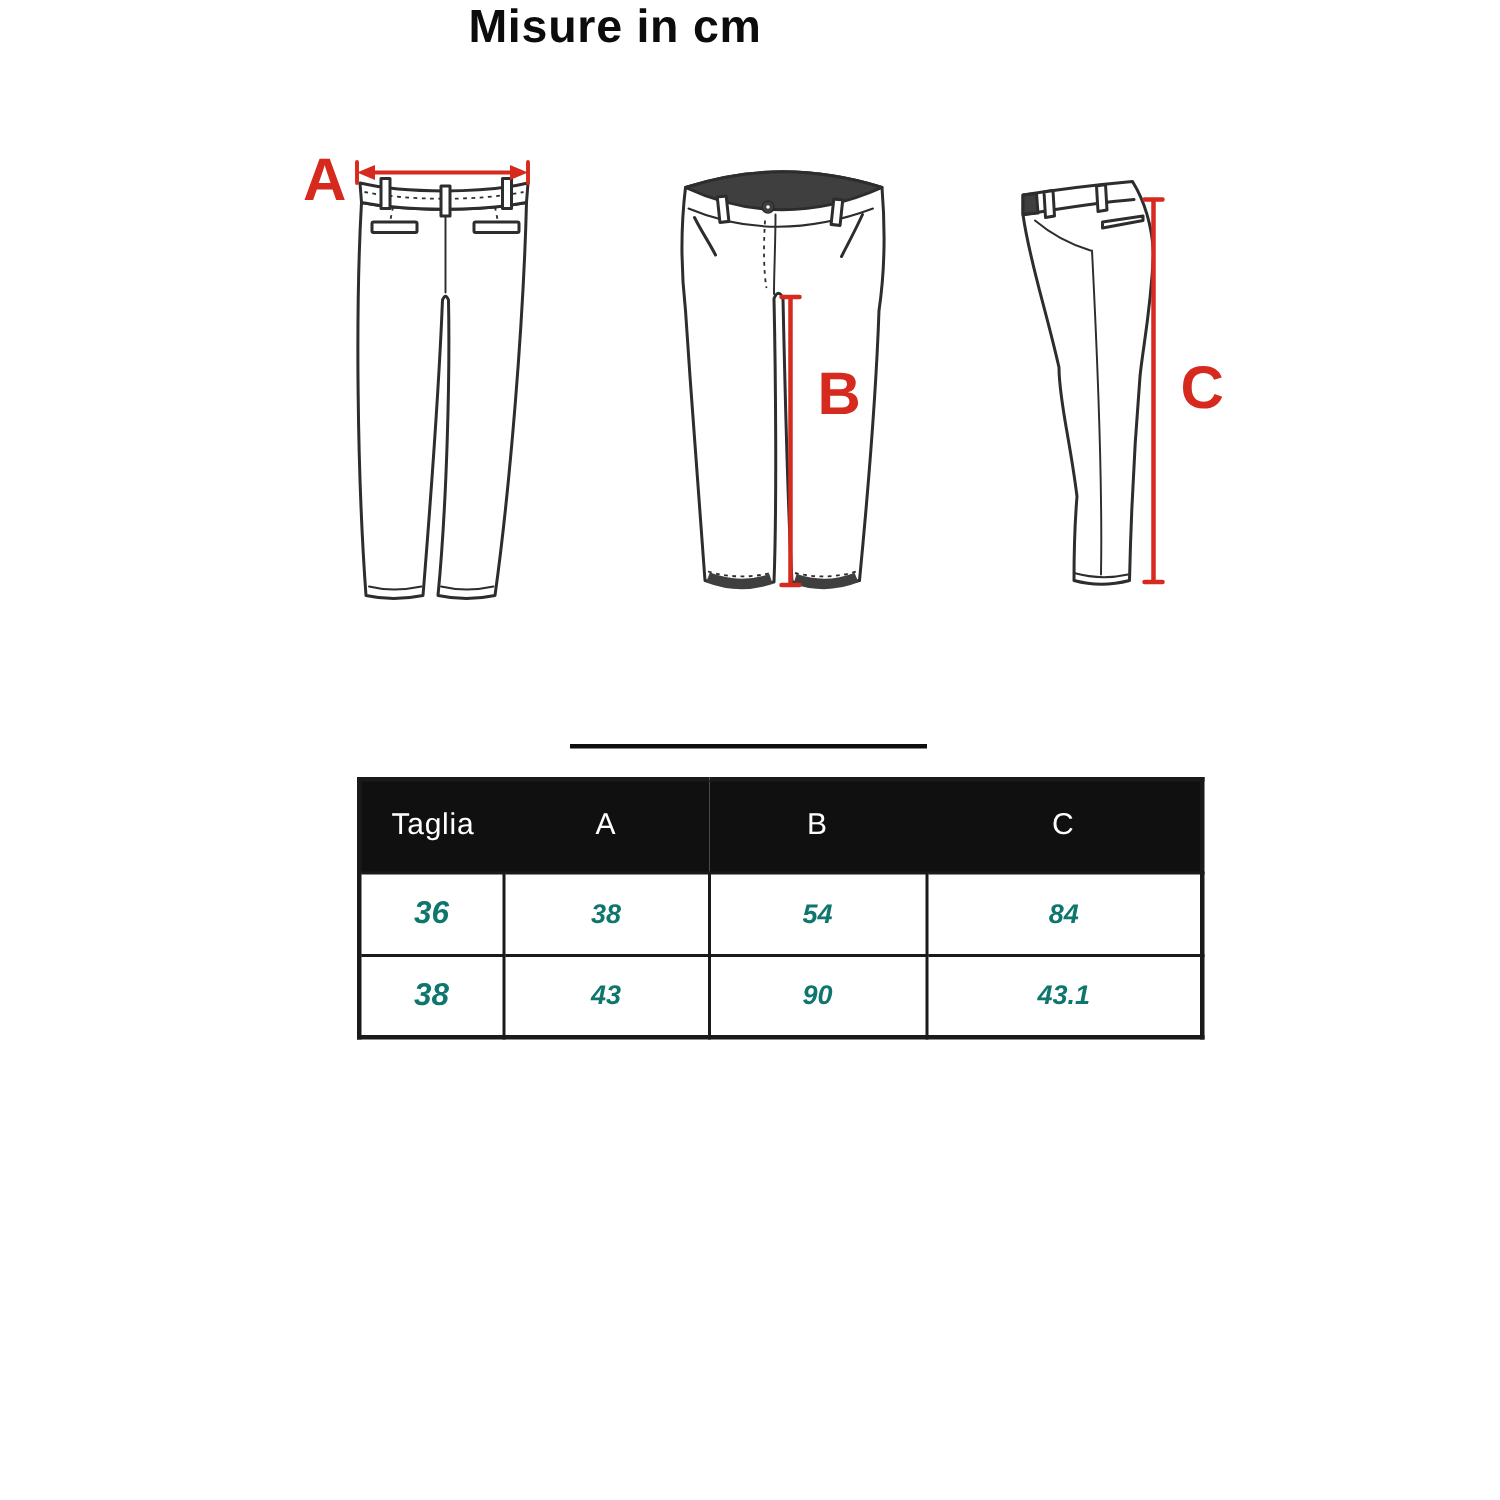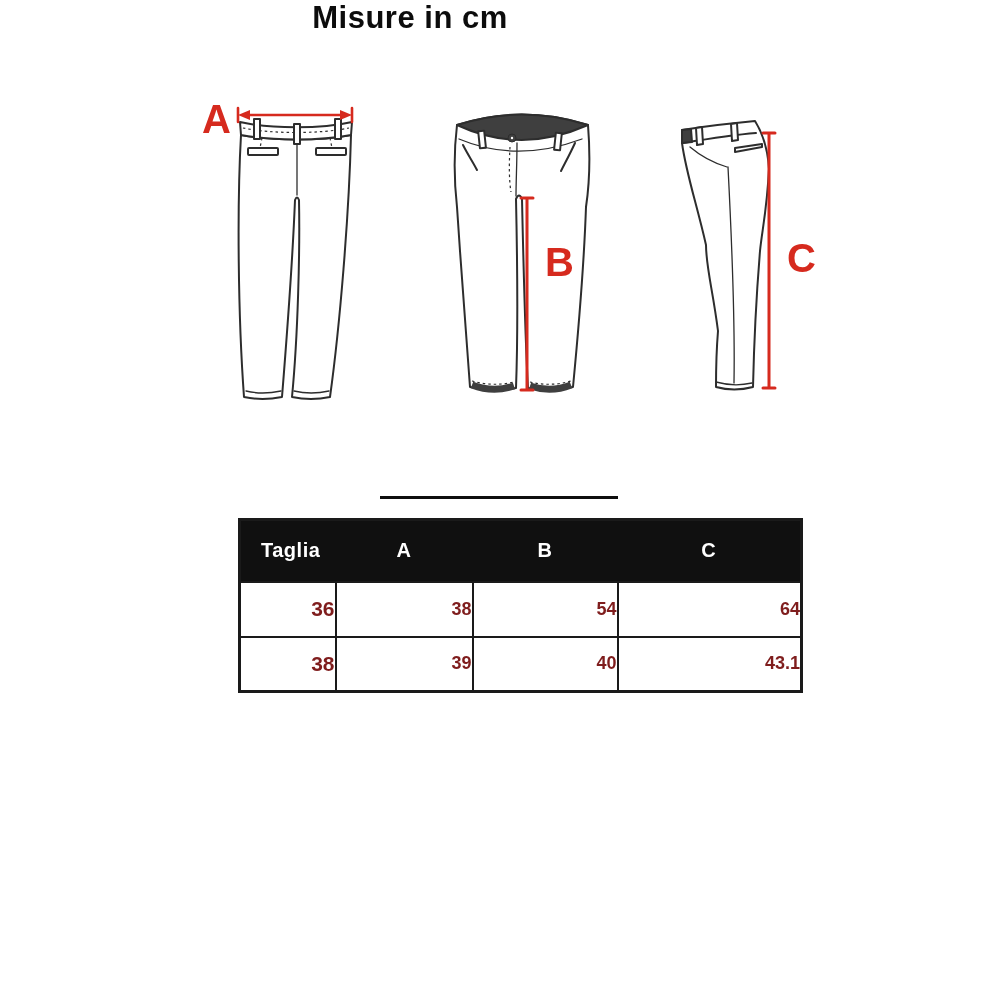--- a/index.html
+++ b/index.html
@@ -41,28 +41,29 @@
     position:absolute;left:380px;top:496px;width:238px;height:3px;background:#0e0e0e;
   }
 
   table.size{
     position:absolute;left:238px;top:518px;width:562px;
     border-collapse:collapse;table-layout:fixed;
     border:3px solid var(--tbl-border);
   }
   table.size th{
     background:var(--thbg);color:var(--thtx);
-    height:62px;font-size:20px;font-weight:700;letter-spacing:0.5px;
+    height:62px;font-size:20px;font-weight:400;letter-spacing:0.5px;
     border:0;text-align:center;
   }
   table.size th.first{text-align:left;padding-left:20px;}
   table.size td{
     height:55px;border:2px solid var(--tbl-border);
-    text-align:right;font-size:18px;font-weight:700;color:#7f1d1d;
+    text-align:center;font-size:18px;font-weight:700;color:#0f766e;
     background:#fff;
+    font-style:italic;
   }
   table.size td.first{font-size:21px;font-weight:800;}
 </style>
 </head>
 <body>
 
 <div class="fig" style="left:200px;top:85px;width:180px;height:330px">
   <svg width="180" height="330" viewBox="0 0 180 330">
     <g>
 
@@ -175,22 +176,22 @@
       <th>A</th>
       <th>B</th>
       <th>C</th>
     </tr>
   </thead>
   <tbody>
     <tr>
       <td class="first">36</td>
       <td>38</td>
       <td>54</td>
-      <td>64</td>
+      <td>84</td>
     </tr>
     <tr>
       <td class="first">38</td>
-      <td>39</td>
-      <td>40</td>
+      <td>43</td>
+      <td>90</td>
       <td>43.1</td>
     </tr>
   </tbody>
 </table>
 
 </body></html>

